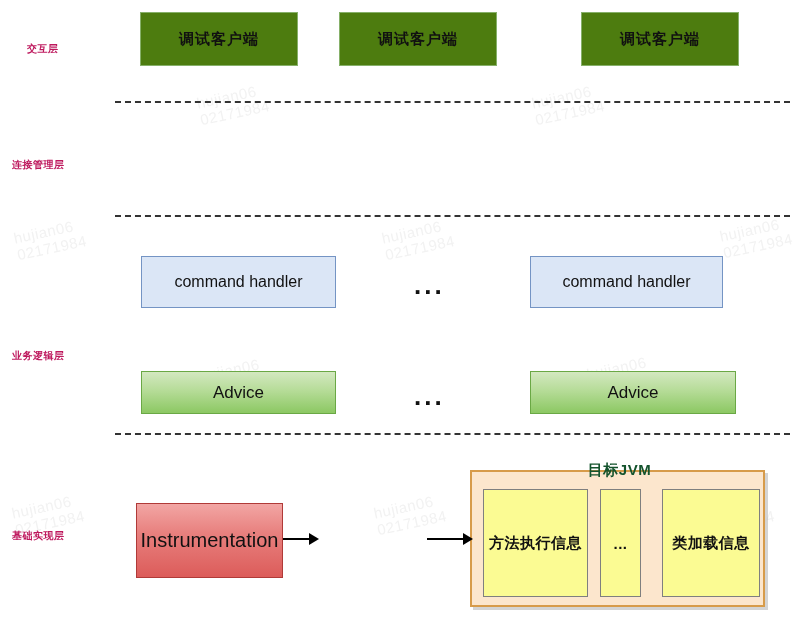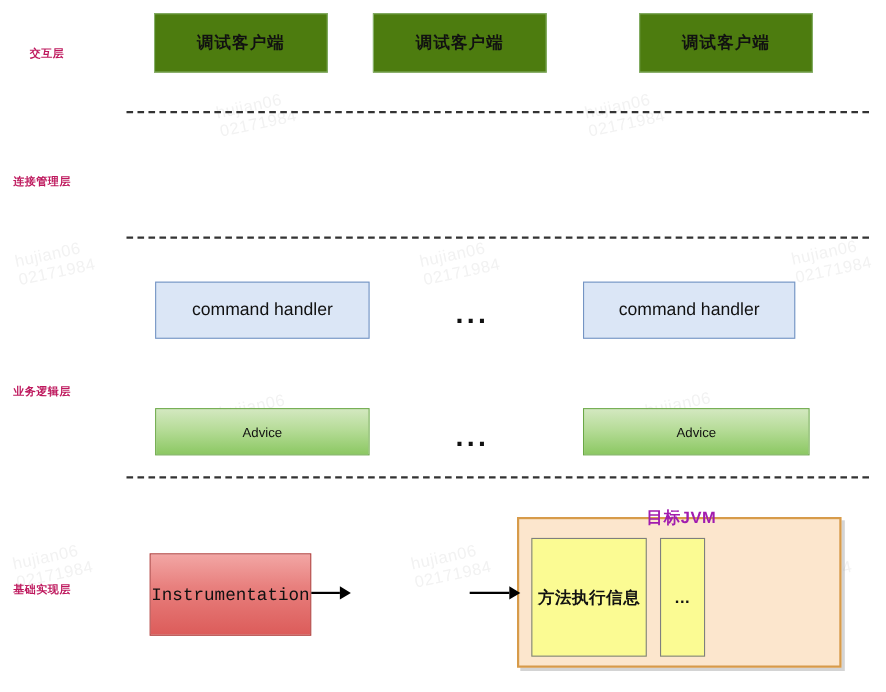--- a/index.html
+++ b/index.html
@@ -82,28 +82,27 @@
 
   .box-cmd {
     background: #dbe6f6;
     border: 1px solid #7494c4;
     font-size: 16px;
   }
 
   .box-advice {
     background: linear-gradient(to bottom, #d3e8c0 0%, #b6dc98 45%, #8cc863 100%);
     border: 1px solid #6aa845;
-    font-size: 12px;
+    font-size: 17px;
   }
 
   .box-instr {
     background: linear-gradient(to bottom, #f2a6a4 0%, #e8807e 40%, #dc5c5a 100%);
     border: 1px solid #b03a38;
-    font-size: 16px;
-    font-family: Liberation Mono, monospace;
+    font-size: 20px;
   }
 
   .box-jvmti {
     background: #f4f2e9;
     border: 1px solid #7f7f7f;
     font-size: 16px;
     box-shadow: 3px 3px 0 rgba(140,140,140,0.55);
   }
 
   .box-yellow {
@@ -128,21 +127,21 @@
     z-index: 2;
   }
   .jvm-title {
     position: absolute;
     left: 0;
     top: -11px;
     width: 295px;
     text-align: center;
     font-size: 15px;
     font-weight: 700;
-    color: #a21caf;
+    color: #14532d;
     letter-spacing: 0.5px;
     z-index: 5;
   }
 
   
   .dots {
     position: absolute;
     font-size: 26px;
     font-weight: 700;
     color: #111111;
@@ -217,14 +216,15 @@
   <svg class="arrow-svg" style="left:427px; top:531px;" width="46" height="16">
     <line x1="0" y1="8" x2="36" y2="8" stroke="#000000" stroke-width="2"></line>
     <polygon points="36,2 46,8 36,14" fill="#000000"></polygon>
   </svg>
 
   <div class="jvm-container">
     <div class="jvm-title">目标JVM</div>
   </div>
   <div class="box box-yellow" style="left:483px; top:489px; width:105px; height:108px;">方法执行信息</div>
   <div class="box box-yellow" style="left:600px; top:489px; width:41px; height:108px;">...</div>
+  <div class="box box-yellow" style="left:662px; top:489px; width:98px; height:108px;">类加载信息</div>
 
 </div>
 
 </body></html>

